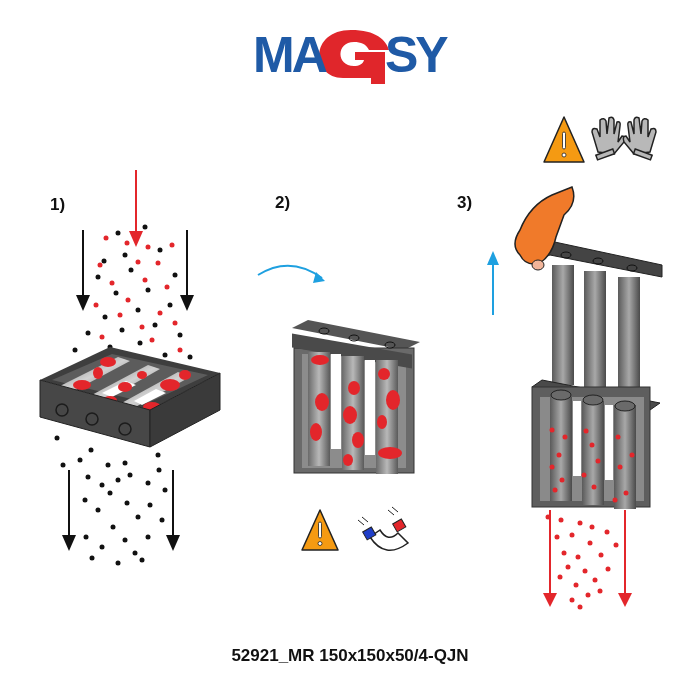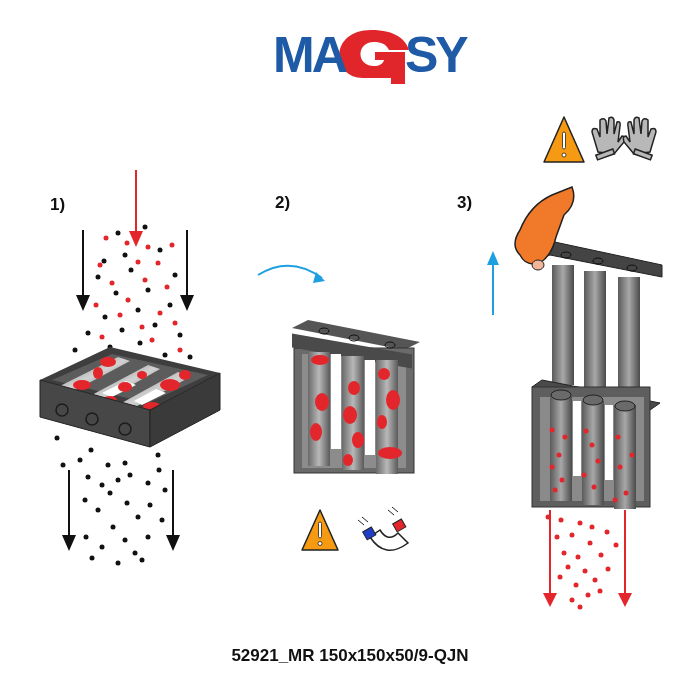--- a/index.html
+++ b/index.html
@@ -1,20 +1,20 @@
 <!DOCTYPE html>
 <html><head>
 <meta charset="utf-8">
 <style>
   html,body{margin:0;padding:0;background:#ffffff;}
   body{width:700px;height:700px;position:relative;overflow:hidden;font-family:"Liberation Sans",sans-serif;}
   .abs{position:absolute;}
   .step-label{font-weight:bold;font-size:17px;color:#111;}
   .caption{font-weight:bold;font-size:17px;color:#111;left:0;width:700px;text-align:center;top:646px;}
-  .logo{left:271px;top:20px;width:210px;height:70px;}
+  .logo{left:251px;top:20px;width:210px;height:70px;}
   svg{display:block;}
 </style>
 </head>
 <body>
 
 <div class="abs logo">
   <svg width="210" height="70" viewBox="0 0 210 70">
     <path d="M92 58 C60 58 58 10 100 10 C125 10 135 20 138 30 L118 30 C115 24 110 22 103 22 C85 22 85 46 103 46 C108 46 112 44 113 40 L104 40 L104 32 L134 32 L134 64 L120 64 L120 58 Z" fill="#e0262b"></path>
     <text x="2" y="52" font-family="Liberation Sans, sans-serif" font-weight="bold" font-size="50" fill="#1f5aa6" letter-spacing="-3">MA</text>
     <text x="134" y="52" font-family="Liberation Sans, sans-serif" font-weight="bold" font-size="50" fill="#1f5aa6" letter-spacing="-3">SY</text>
@@ -326,13 +326,13 @@
       <circle cx="115" cy="405" r="2.5"></circle>
         <circle cx="96" cy="410" r="2.5"></circle>
         <circle cx="108" cy="420" r="2.5"></circle>
         <circle cx="92" cy="425" r="2.5"></circle>
       <circle cx="120" cy="416" r="2.5"></circle>
         <circle cx="100" cy="432" r="2.5"></circle>
     </g>
   </svg>
 </div>
 
-<div class="abs caption">52921_MR 150x150x50/9-QJN</div>
+<div class="abs caption">52921_MR 150x150x50/4-QJN</div>
 
 </body></html>

